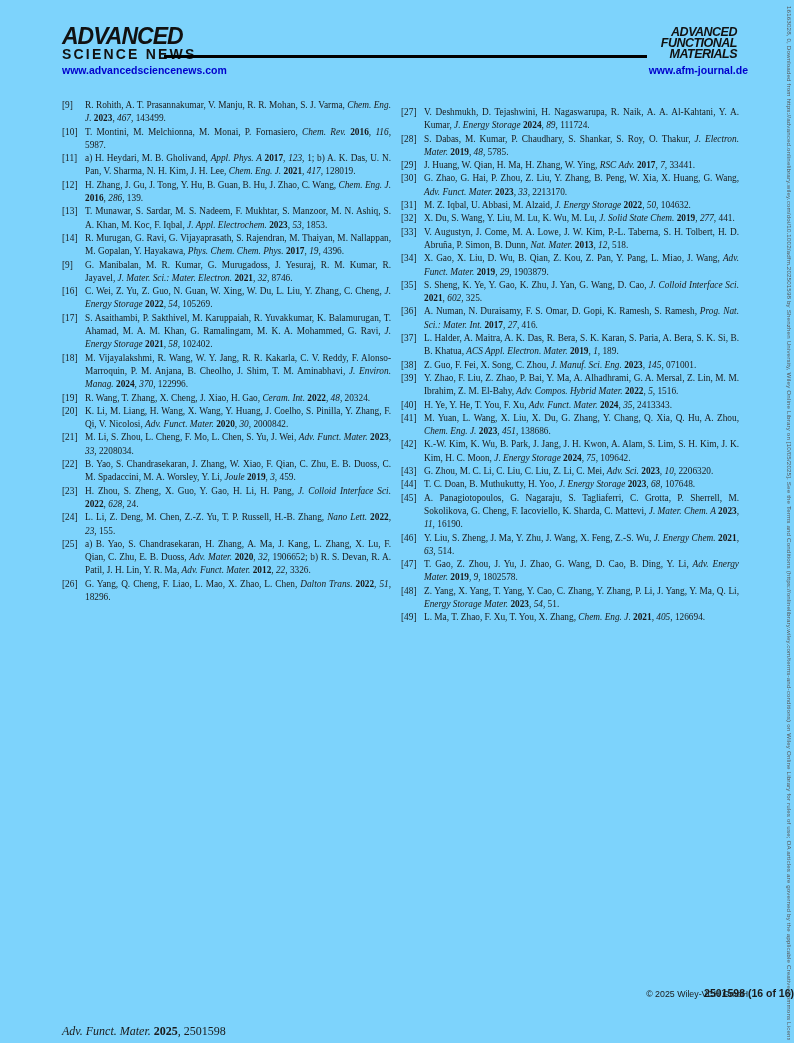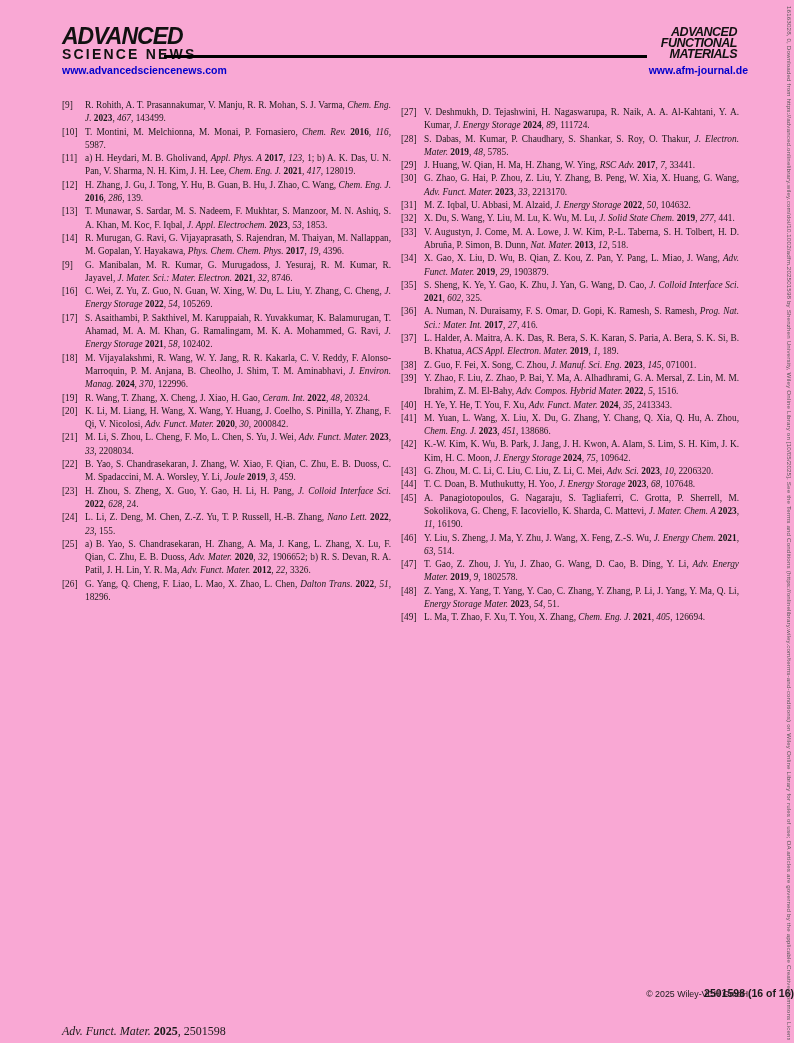--- a/index.html
+++ b/index.html
@@ -1,16 +1,16 @@
 <!DOCTYPE html>
 <html><head>
 <meta charset="utf-8">
 <style>
   html,body{margin:0;padding:0;background:#9a9a9a;}
-  .page{position:relative;width:794px;height:1043px;margin:0 auto;background:#f9a8d4;
+  .page{position:relative;width:794px;height:1043px;margin:0 auto;background:#7dd3fc;
         font-family:"Liberation Serif",serif;color:#1a1a1a;overflow:hidden;}
 
   
   .brand-left{position:absolute;left:62px;top:26px;font-family:"Liberation Sans",sans-serif;}
   .brand-left .l1{font-style:italic;font-weight:900;font-size:23px;line-height:21px;letter-spacing:-1px;color:#111;}
   .brand-left .l2{font-weight:700;font-size:14px;line-height:14px;letter-spacing:2.2px;color:#111;}
   .header-rule{position:absolute;left:164px;top:55px;width:483px;height:2.6px;background:#000;}
   .brand-right{position:absolute;right:57px;top:27px;text-align:right;
                font-family:"Liberation Sans",sans-serif;font-style:italic;font-weight:900;color:#111;
                font-size:12.5px;line-height:10.8px;letter-spacing:-0.5px;}

